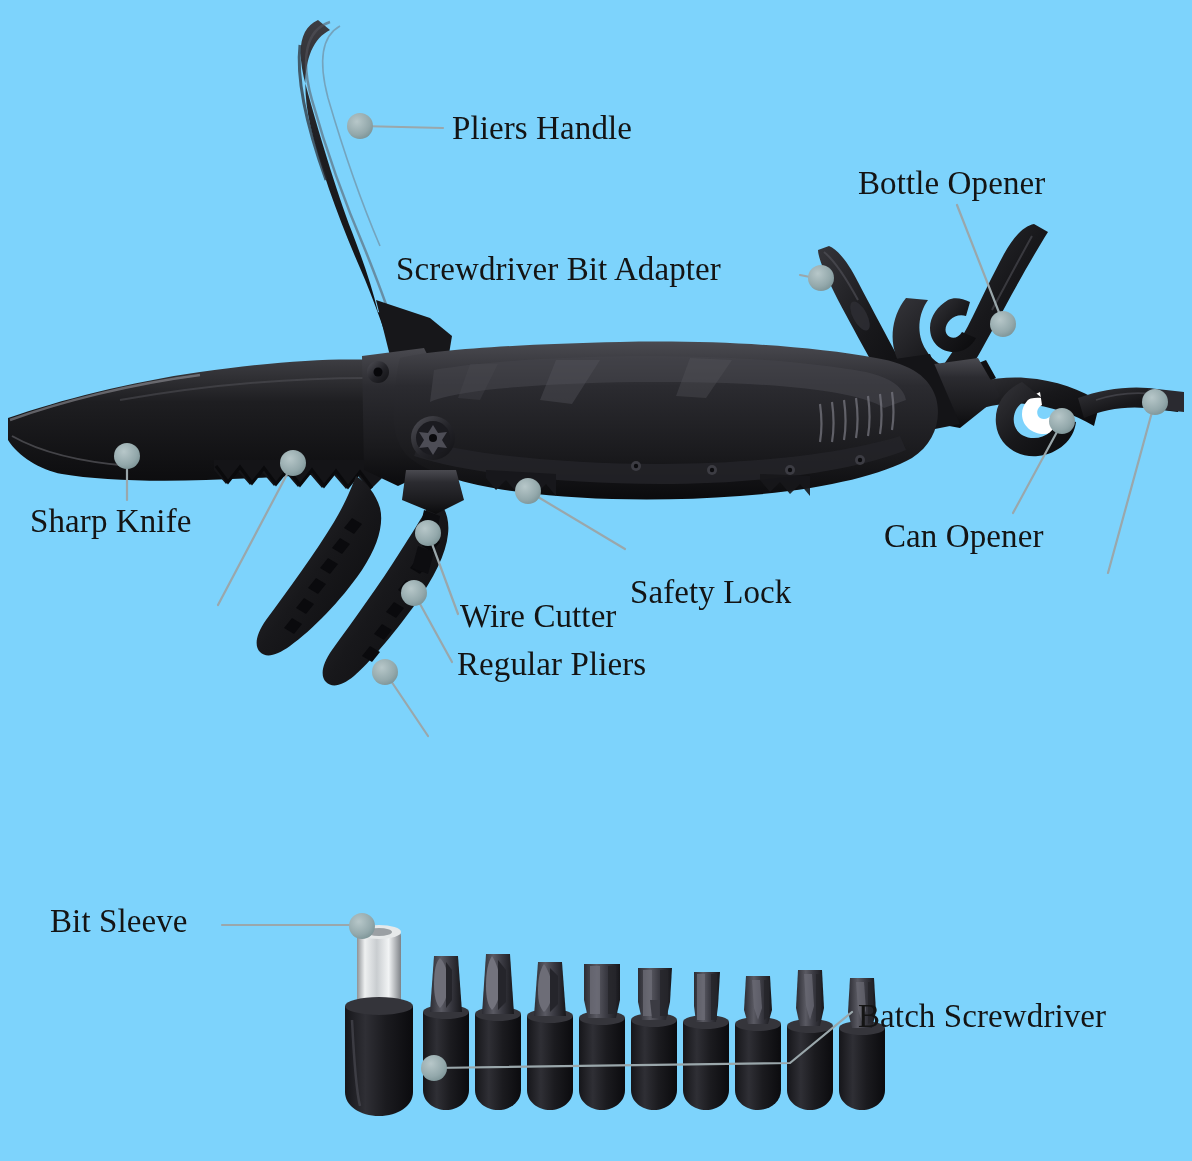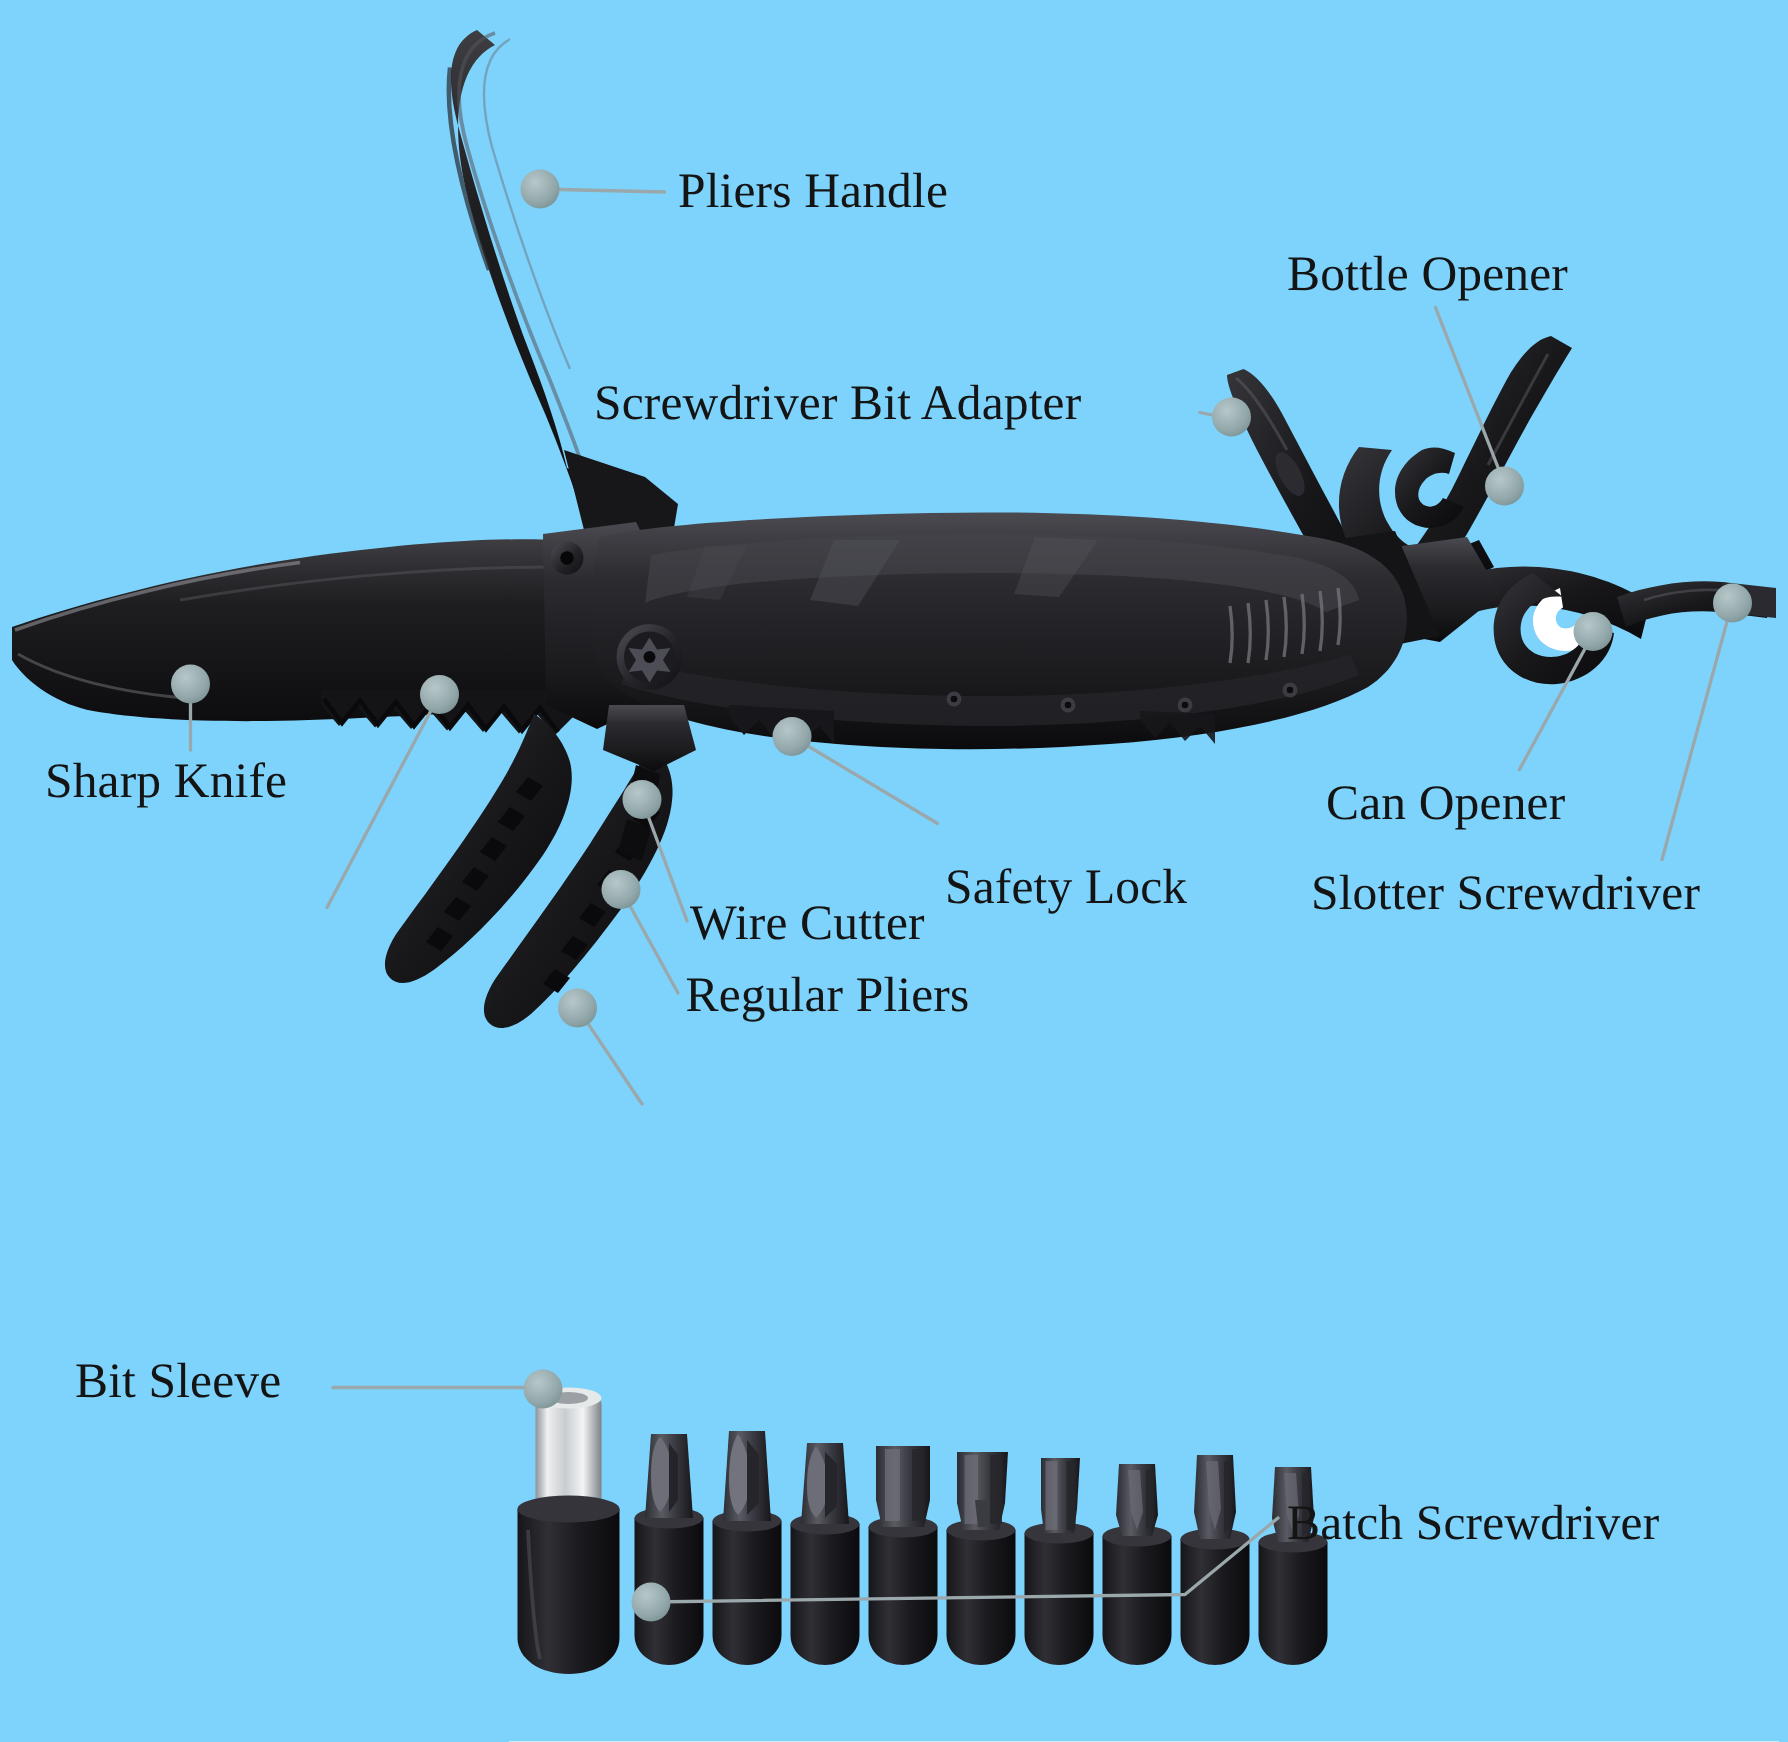--- a/index.html
+++ b/index.html
@@ -402,19 +402,18 @@
 
   <div class="label l1" style="left:630px; top:536px;margin-top:40px;">Safety Lock</div>
 
   <div class="label l1" style="left:460px; top:600px;">Wire Cutter</div>
 
   <div class="label l1" style="left:457px; top:648px;">Regular Pliers</div>
 
 
   <div class="label l1" style="left:884px; top:520px;">Can Opener</div>
 
-  <div class="label l1" style="left:874px; top:580px;">Slotter Screwdriver</div>
 
   <div class="label l1" style="left:50px; top:905px;">Bit Sleeve</div>
 
   <div class="label l1" style="left:858px; top:1000px;">Batch Screwdriver</div>
 
 </div>
 
 </body></html>

